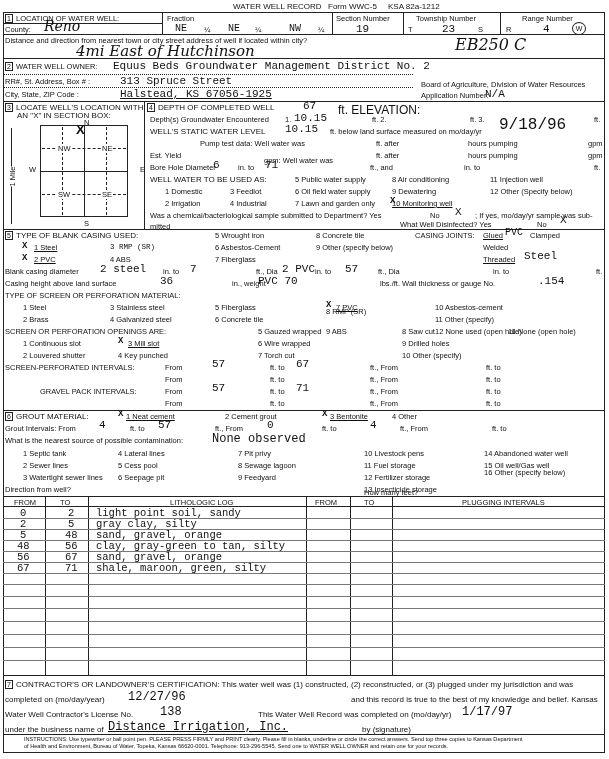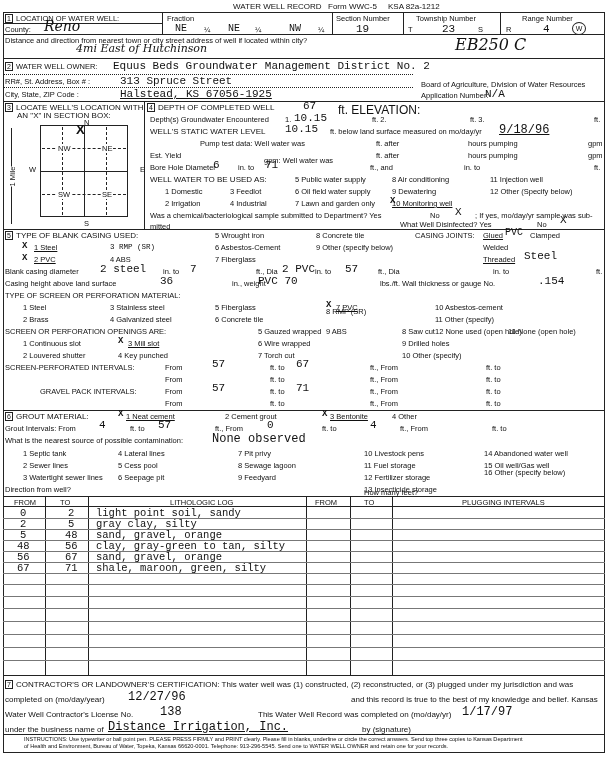--- a/index.html
+++ b/index.html
@@ -1,21 +1,21 @@
 <!DOCTYPE html>
 <html><head>
 <meta charset="utf-8">
 <style>
   * { box-sizing: border-box; margin: 0; padding: 0; }
   html, body { width: 609px; height: 759px; background: #fff; overflow: hidden; }
   body { font-family: "Liberation Sans", sans-serif; color: #111; font-size: 7.5px; position: relative; }
   .page { position: absolute; left: 0; top: 0; width: 609px; height: 759px; }
   .abs { position: absolute; white-space: nowrap; }
   .tw { font-family: "Liberation Mono", monospace; font-size: 11px; color: #111; }
-  .hw { font-family: "DejaVu Serif", serif; font-style: italic; font-size: 11px; color: #111; }
+  .hw { font-family: "DejaVu Serif", serif; font-style: italic; font-size: 15px; color: #111; }
   .lbl { font-size: 7.5px; }
   .hline { position: absolute; height: 0; border-top: 1px solid #222; }
   .vline { position: absolute; width: 0; border-left: 1px solid #222; }
   .secnum { display: inline-block; border: 1px solid #222; width: 8px; height: 9px; line-height: 8px; text-align: center; font-size: 7px; margin-right: 3px; }
   .u { text-decoration: underline; }
   .grid-box { position: absolute; border: 1px solid #222; }
   .dash-h { position: absolute; border-top: 1px dashed #222; height: 0; }
   .dash-v { position: absolute; border-left: 1px dashed #222; width: 0; }
   .log-cell { position: absolute; font-family: "Liberation Mono", monospace; font-size: 10.5px; }
   .sig { font-family: "DejaVu Serif", serif; font-style: italic; font-size: 16px; }
@@ -106,21 +106,21 @@
   <div class="abs lbl" style="left:338px;top:103px;font-size:12px;">ft. ELEVATION:</div>
   <div class="abs lbl" style="left:150px;top:115px;">Depth(s) Groundwater Encountered</div>
   <div class="abs lbl" style="left:285px;top:115px;">1.</div>
   <div class="abs tw" style="left:294px;top:112px;">10.15</div>
   <div class="abs lbl" style="left:372px;top:115px;">ft. 2.</div>
   <div class="abs lbl" style="left:470px;top:115px;">ft. 3.</div>
   <div class="abs lbl" style="left:594px;top:115px;">ft.</div>
   <div class="abs lbl" style="left:150px;top:127px;font-size:8px;">WELL'S STATIC WATER LEVEL</div>
   <div class="abs tw" style="left:285px;top:123px;">10.15</div>
   <div class="abs lbl" style="left:330px;top:127px;">ft. below land surface measured on mo/day/yr</div>
-  <div class="abs tw" style="left:499px;top:123px;font-size:12px;text-decoration:underline;">9/18/96</div>
+  <div class="abs tw" style="left:499px;top:116px;font-size:16px;">9/18/96</div>
   <div class="abs lbl" style="left:200px;top:139px;">Pump test data:  Well water was</div>
   <div class="abs lbl" style="left:376px;top:139px;">ft. after</div>
   <div class="abs lbl" style="left:468px;top:139px;">hours pumping</div>
   <div class="abs lbl" style="left:588px;top:139px;">gpm</div>
   <div class="abs lbl" style="left:150px;top:151px;">Est. Yield</div>
   <div class="abs lbl" style="left:235px;top:156px;padding-left:29px;">gpm:  Well water was</div>
   <div class="abs lbl" style="left:376px;top:151px;">ft. after</div>
   <div class="abs lbl" style="left:468px;top:151px;">hours pumping</div>
   <div class="abs lbl" style="left:588px;top:151px;">gpm</div>
   <div class="abs lbl" style="left:150px;top:163px;">Bore Hole Diameter</div>

